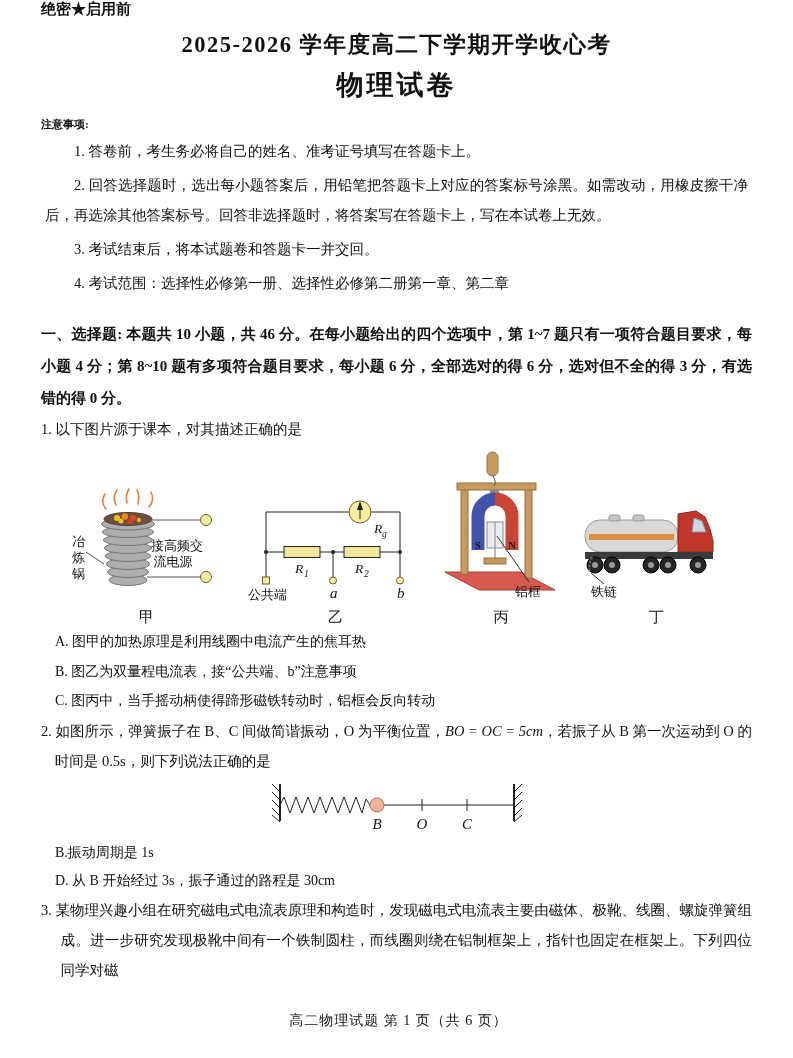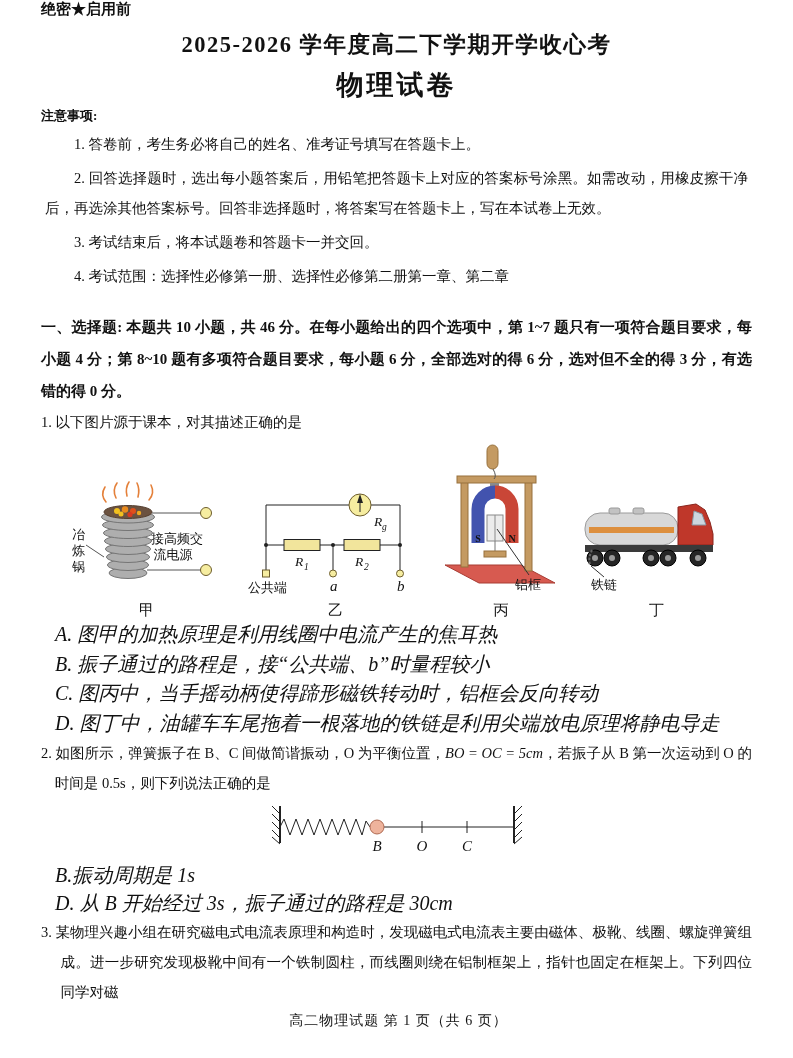--- a/index.html
+++ b/index.html
@@ -9,30 +9,30 @@
     margin:0 auto;
     background:var(--paper,#fff);
     color:var(--ink,#111);
     font-family:"Liberation Serif","DejaVu Serif",serif;
     overflow:hidden;
   }
   .inner{padding:0 41px;}
   .classification{font-weight:bold;font-size:15px;}
   .title{margin:10px 0 0;text-align:center;font-size:22.5px;font-weight:bold;letter-spacing:1.5px;}
   .subtitle{margin:7px 0 0;text-align:center;font-size:27px;font-weight:bold;letter-spacing:3px;}
-  .notice-heading{margin-top:4px;font-weight:bold;font-size:13px;}
+  .notice-heading{margin-top:14px;font-weight:bold;font-size:11px;}
   .notice p{margin:4px;font-size:14.5px;line-height:30px;text-indent:2em;text-align:justify;}
   .section-heading{margin:20px 0 0;font-weight:bold;font-size:15px;line-height:32px;text-align:justify;}
   .stem{font-size:14.5px;line-height:30px;margin:0;text-align:justify;}
   .hang-q2{padding-left:0.95em;text-indent:-0.95em;}
   .hang-q3{padding-left:1.35em;text-indent:-1.35em;}
   .figs{display:flex;justify-content:space-between;align-items:flex-end;padding:6px 18px 0 18px;}
   figure{margin:0;text-align:center;}
   figcaption{font-size:15px;margin-top:2px;}
-  .opts p{margin:0;padding-left:14px;font-size:20px;line-height:29.5px;font-style:italic;}
+  .opts p{margin:0;padding-left:14px;font-size:14px;line-height:29.5px;}
   .opts-q2 p{line-height:28px;}
   .spring-wrap{text-align:center;margin:3px 0 2px;}
   .footer{position:absolute;left:4px;right:0;bottom:28px;text-align:center;font-size:14px;letter-spacing:1px;}
   svg{font-family:"Liberation Serif","DejaVu Serif",serif;}
   svg text{fill:#111;}
   .cnl{font-size:13px;}
   .mi{font-style:italic;font-size:13.5px;}
   .ms{font-style:italic;font-size:9.5px;}
   .mi2{font-style:italic;font-size:15px;}
   .eq{font-style:italic;font-family:"Liberation Serif",serif;}
@@ -213,23 +213,22 @@
           <line x1="25" y1="100" x2="12" y2="89" stroke="#333"></line>
           <text class="cnl" x="12" y="112">铁链</text>
         </svg>
         <figcaption>丁</figcaption>
       </figure>
 
     </div>
 
     <div class="opts">
       <p>A. 图甲的加热原理是利用线圈中电流产生的焦耳热</p>
-      <p>B. 振子通过的路程是，接“公共端、b”时量程较小</p>
+      <p>B. 图乙为双量程电流表，接“公共端、b”注意事项</p>
       <p>C. 图丙中，当手摇动柄使得蹄形磁铁转动时，铝框会反向转动</p>
-      <p>D. 图丁中，油罐车车尾拖着一根落地的铁链是利用尖端放电原理将静电导走</p>
     </div>
 
     <p class="stem hang-q2"><span>2. 如图所示，弹簧振子在 B、C 间做简谐振动，O 为平衡位置，</span><span class="eq">BO = OC = 5cm</span><span>，若振子从 B 第一次运动到 O 的时间是 0.5s，则下列说法正确的是</span></p>
 
     <div class="spring-wrap">
       <svg width="270" height="54" viewBox="0 0 270 54">
         <g stroke="#222">
           <line x1="18" y1="5" x2="18" y2="42" stroke-width="2"></line>
           <line x1="18" y1="13" x2="10" y2="5"></line>
           <line x1="18" y1="21" x2="10" y2="13"></line>

